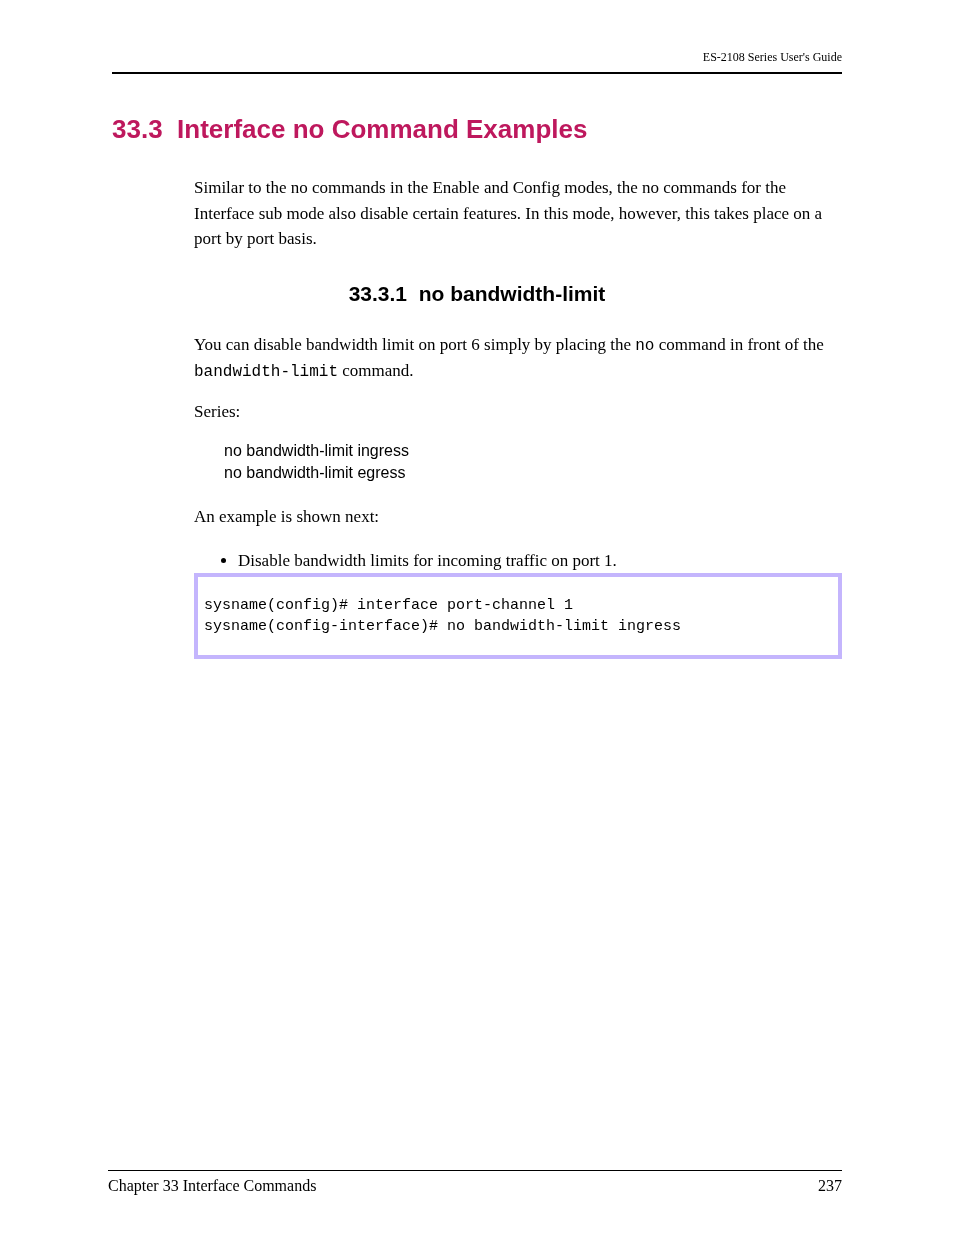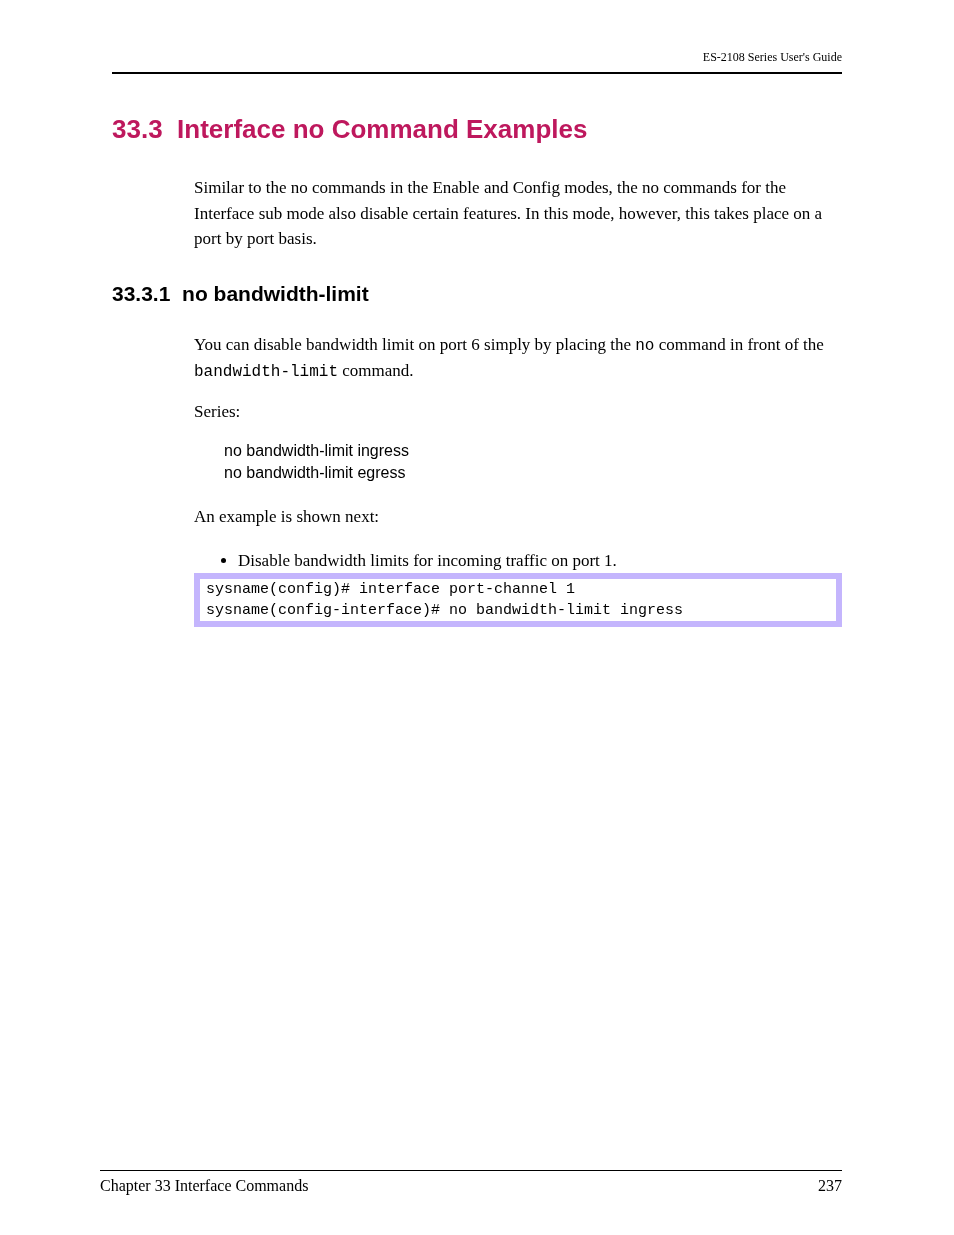--- a/index.html
+++ b/index.html
@@ -33,20 +33,21 @@
       color: #be185d;
       margin-bottom: 30px;
     }
     .subsection-heading {
       font-family: Arial, Helvetica, sans-serif;
       font-weight: bold;
       font-size: 21px;
       color: #000;
       margin-bottom: 26px;
       margin-top: 30px;
+      text-align: center;
     }
     .body-text {
       font-size: 17px;
       line-height: 1.5;
       color: #000;
       margin-left: 82px;
       margin-bottom: 18px;
     }
     .body-text .mono {
       font-family: "Courier New", Courier, monospace;
@@ -68,33 +69,33 @@
     .bullet-list {
       margin-left: 108px;
     }
     .bullet-list li {
       font-size: 17px;
       line-height: 1.5;
       list-style-type: disc;
       margin-left: 18px;
     }
     .code-box {
-      border: 6px solid #c4b5fd;
+      border: 4px solid #c4b5fd;
       margin-left: 82px;
       margin-right: 0;
-      padding: 0 6px;
+      padding: 18px 6px;
       font-family: "Courier New", Courier, monospace;
       font-size: 15px;
       line-height: 1.4;
       white-space: pre;
     }
     .footer {
       position: absolute;
       bottom: 40px;
-      left: 100px;
+      left: 108px;
       right: 112px;
     }
     .footer-rule {
       border: none;
       border-top: 1.5px solid #000;
       margin-bottom: 6px;
     }
     .footer-row {
       display: flex;
       justify-content: space-between;

